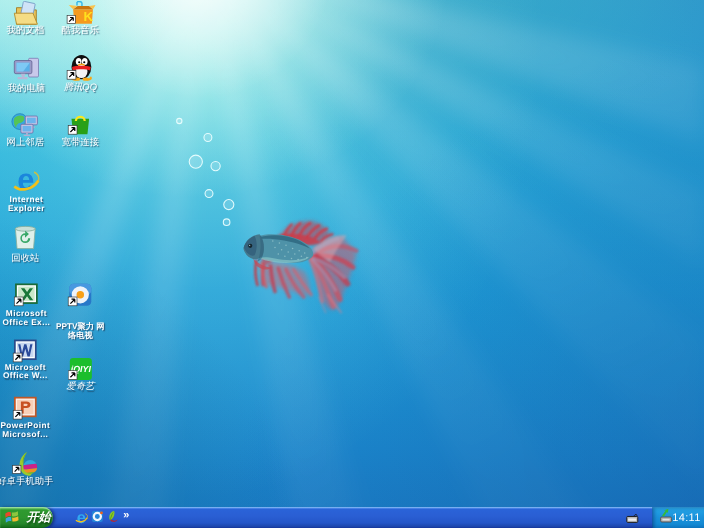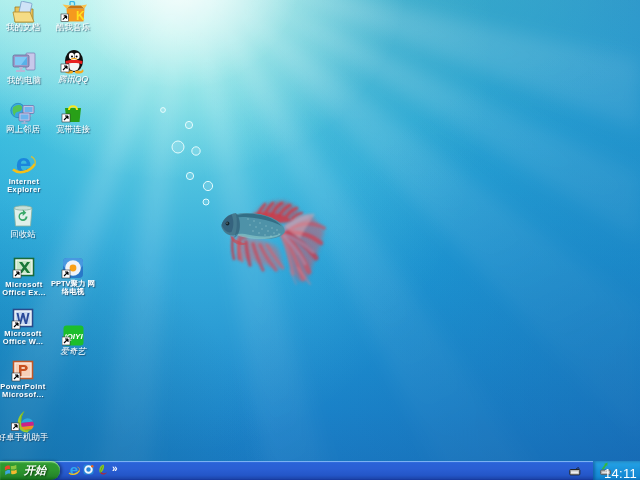--- a/index.html
+++ b/index.html
@@ -5,28 +5,28 @@
 html,body{margin:0;padding:0;}
 #desk{position:relative;width:640px;height:480px;overflow:hidden;font-family:"Liberation Sans",sans-serif;}
 #bg{position:absolute;left:0;top:0;}
 .ic{position:absolute;width:72px;text-align:center;}
 .ic .g{display:block;margin:0 auto;}
 .lbl{color:#fff;font-size:8.5px;line-height:8px;text-shadow:1px 1px 1px rgba(30,60,90,.75);white-space:pre;margin-top:2px;}
 .lbl.en{font-size:7.5px;letter-spacing:0.4px;font-weight:bold;line-height:8px;}
 #taskbar{position:absolute;left:0;top:461px;width:640px;height:19px;
 background:linear-gradient(#6fa8f0 0%,#4584ef 4%,#2a63d8 9%,#2a5fd4 42%,#2456c8 75%,#1d47ae 92%,#15359a 100%);}
 #taskbar:before{content:"";position:absolute;left:0;top:0;width:640px;height:1px;background:#7ab1f2;}
-#startbtn{position:absolute;left:0;top:0;width:60px;height:19px;border-radius:0 9px 9px 0;
+#startbtn{position:absolute;left:0;top:0;width:48px;height:19px;border-radius:0 9px 9px 0;
 background:linear-gradient(#7ed07e 0%,#4eb04e 6%,#2f9a30 15%,#2d962e 50%,#25862a 80%,#16701c 95%,#0d5c14 100%);
 box-shadow:inset 0 1px 1px #9be09b, 2px 0 3px rgba(0,0,30,.4);}
 #starttext{position:absolute;left:24px;top:2px;color:#fff;font-size:11px;font-weight:bold;font-style:italic;text-shadow:1px 1px 2px rgba(0,40,0,.8);}
 #tray{position:absolute;right:0;top:0;width:47px;height:19px;
 background:linear-gradient(#31b3ee 0%,#22a0e4 15%,#1a91da 50%,#148ad4 80%,#0f7ac4 100%);
 box-shadow:inset 2px 1px 3px rgba(0,20,80,.35);}
-#clock{position:absolute;right:3px;top:5px;color:#fff;font-size:13px;letter-spacing:0.3px;}
+#clock{position:absolute;right:3px;top:5px;color:#fff;font-size:10px;letter-spacing:0.3px;}
 .qicon{position:absolute;top:3px;}
 </style>
 </head>
 <body>
 <div id="desk">
 <svg id="bg" width="640" height="480" viewBox="0 0 640 480">
 <defs>
 <linearGradient id="base" x1="0" y1="0" x2="0" y2="480" gradientUnits="userSpaceOnUse">
  <stop offset="0" stop-color="#5cd6de"></stop>
  <stop offset="0.25" stop-color="#2eb8de"></stop>
@@ -301,21 +301,21 @@
 
 <div class="ic" style="left:37px;top:256px;">
       <svg class="g" width="24" height="24" viewBox="0 0 24 24">
  <rect x="2" y="2" width="20" height="20" rx="4" fill="#2878c8"></rect>
  <rect x="2" y="2" width="20" height="10" rx="4" fill="#4898e0"></rect>
  <circle cx="12" cy="12" r="7.8" fill="#eef3fa"></circle>
  <circle cx="12" cy="12" r="3.4" fill="#f8a018"></circle>
  <rect x="1" y="14" width="8" height="8" fill="#fff" stroke="#333" stroke-width="0.6"></rect>
  <path d="M3 20 L7 16 M7 16 l-3 0 M7 16 l0 3" stroke="#000" stroke-width="1.1" fill="none"></path>
 </svg>
-      <div class="lbl en" style="letter-spacing:0;margin-top:0;">PPTV聚力 网
+      <div class="lbl en" style="letter-spacing:0;margin-top:13px;">PPTV聚力 网
 络电视</div>
     </div>
 
 <div class="ic" style="left:-13px;top:308px;">
       <svg class="g" width="24" height="23" viewBox="0 0 24 23">
  <rect x="2.5" y="1.5" width="19" height="17" fill="#fff" stroke="#2a4a8a" stroke-width="1.6"></rect>
  <rect x="4.5" y="3.5" width="15" height="13" fill="#c8d8f0"></rect>
  <path d="M5.5 5 L7.5 5 L9 12.5 L11 5 L13 5 L15 12.5 L16.5 5 L18.5 5 L16 16 L14 16 L12 9 L10 16 L8 16 Z" fill="#2a4a9a"></path>
  <rect x="1" y="13" width="8" height="8" fill="#fff" stroke="#333" stroke-width="0.6"></rect>
  <path d="M3 19 L7 15 M7 15 l-3 0 M7 15 l0 3" stroke="#000" stroke-width="1.1" fill="none"></path>

